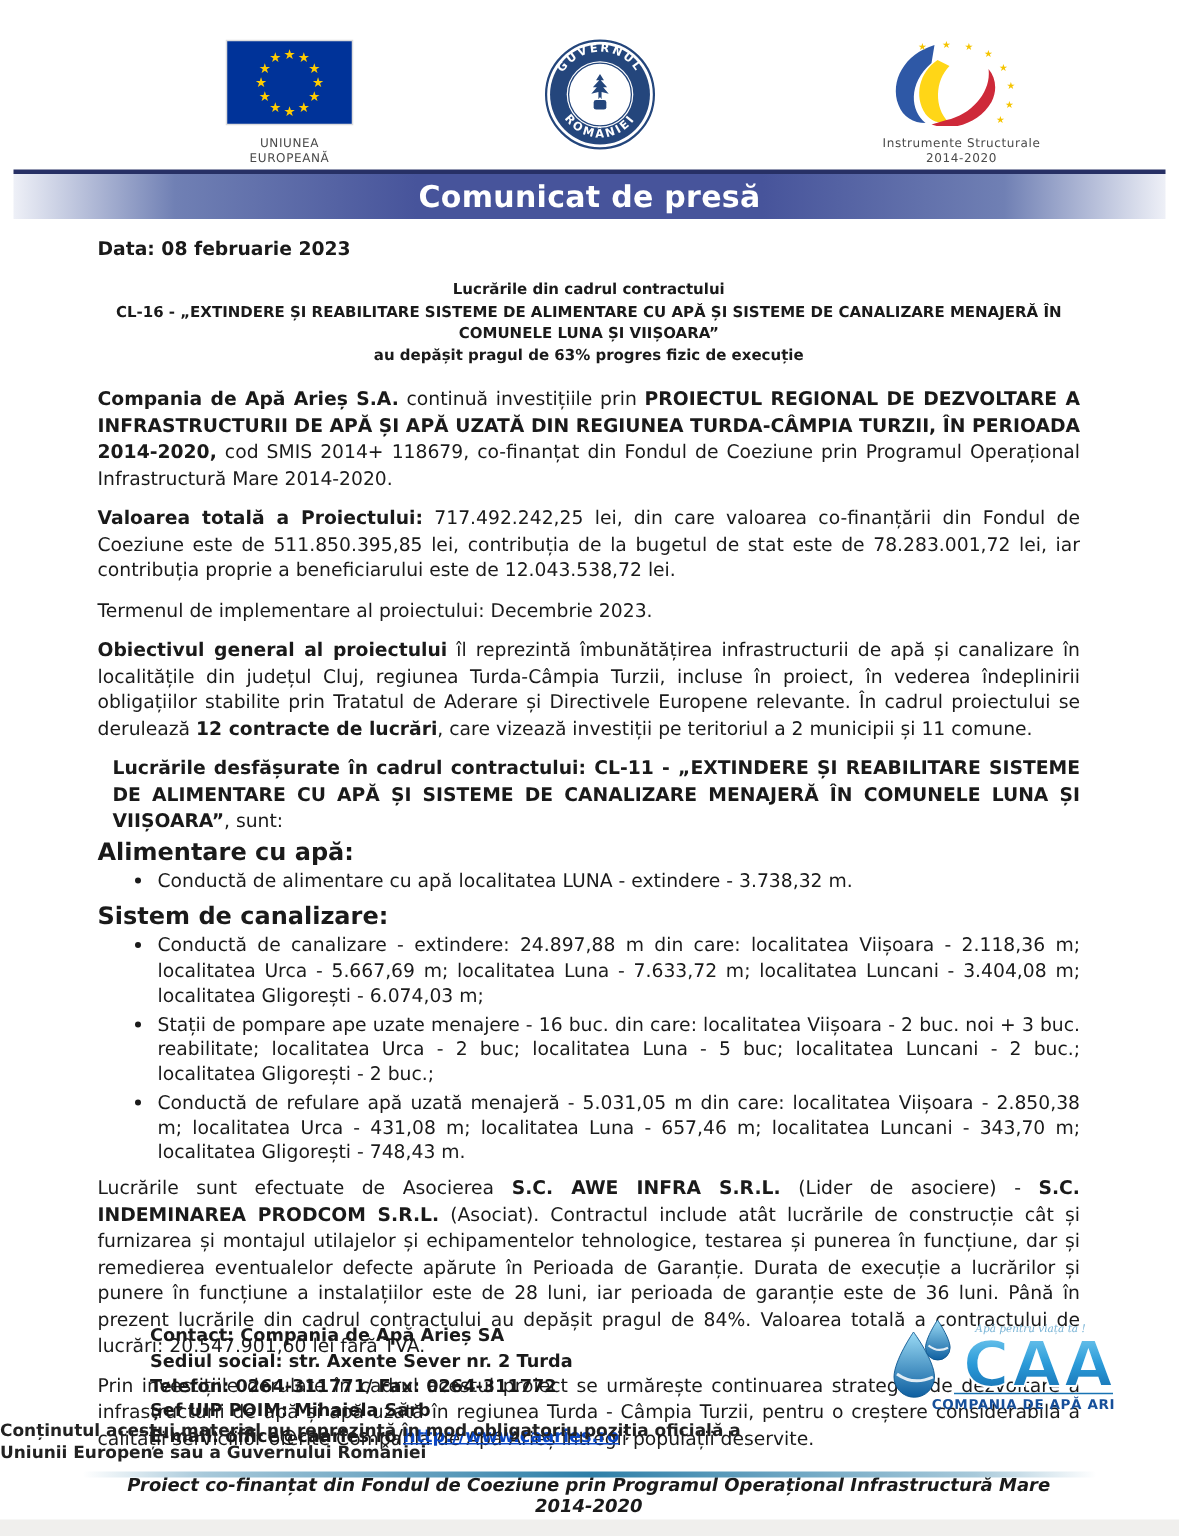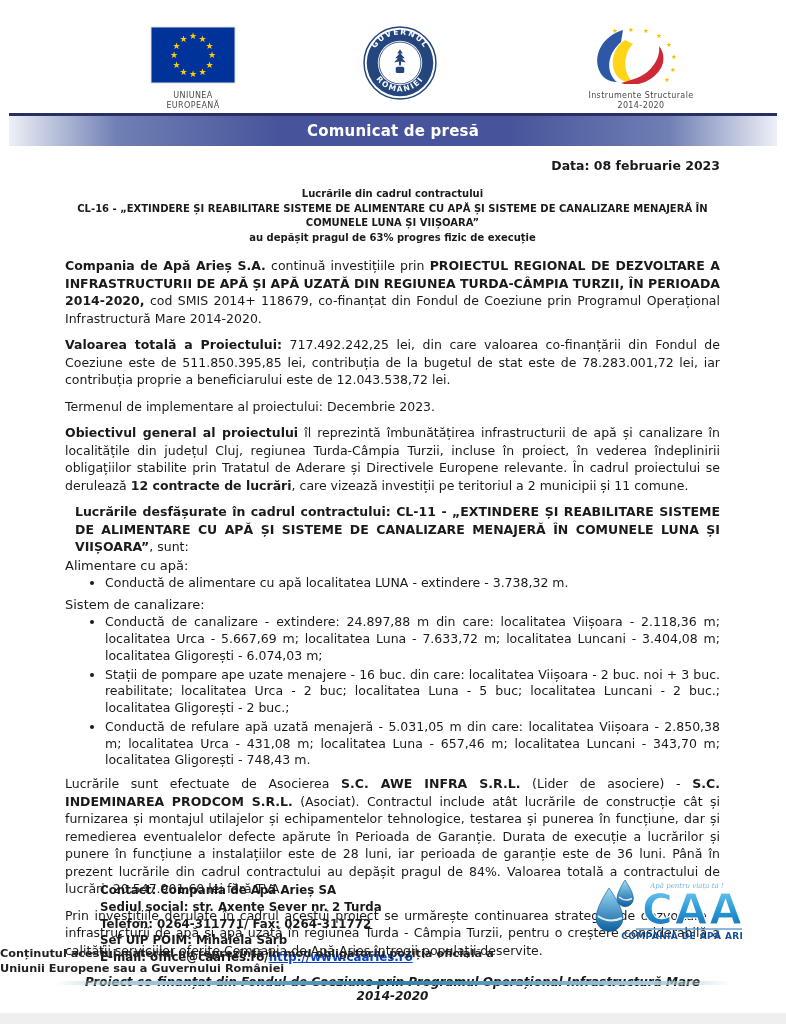--- a/index.html
+++ b/index.html
@@ -18,29 +18,29 @@
   .logo-gov{left:357px;width:86px;}
   .logo-is{left:578px;width:126px;}
   .logo-caption{font-size:8px;font-weight:normal;color:#4a4a4a;letter-spacing:.4px;margin-top:3px;line-height:1.25;}
   
   .banner{
     position:absolute;left:9px;right:9px;top:113px;height:30px;
     background:linear-gradient(90deg,#eef0f7 0%,#7080b4 14%,var(--banner-blue,#47549b) 35%,var(--banner-blue,#47549b) 65%,#7080b4 86%,#eef0f7 100%);
     border-top:3px solid #273065;
     display:flex;align-items:center;justify-content:center;
   }
-  .banner-title{color:#ffffff;font-weight:bold;font-size:15px;letter-spacing:.2px;}
+  .banner-title{color:#ffffff;font-weight:bold;font-size:20px;letter-spacing:.2px;}
   
   .main{position:absolute;left:65px;right:66px;top:150px;}
-  .date-line{text-align:right;font-weight:bold;font-size:12.5px;margin:8px 0 14px 0;}
+  .date-line{text-align:left;font-weight:bold;font-size:12.5px;margin:8px 0 14px 0;}
   .title-block{text-align:center;font-weight:bold;font-size:10px;line-height:1.45;margin-bottom:12px;}
   .title-block div{margin:0 auto;}
   p.para{font-size:12.5px;line-height:1.4;text-align:justify;margin:0 0 9px 0;}
   p.tight{margin-bottom:2px;margin-left:10px;}
-  .subhead{font-size:13px;font-weight:normal;margin:0 0 2px 0;}
+  .subhead{font-size:16px;font-weight:bold;margin:0 0 2px 0;}
   ul.bullets{margin:0 0 6px 24px;padding-left:16px;font-size:12.5px;line-height:1.34;}
   ul.bullets li{text-align:justify;margin:0 0 2px 0;}
   .cofinance{font-size:12px;font-weight:bold;font-style:italic;text-align:center;margin-top:16px;}
   b{font-weight:bold;}
   
   .contact{position:absolute;left:100px;top:882px;font-size:11.8px;font-weight:bold;line-height:1.42;}
   .contact a{color:var(--link-blue,#0b47c4);text-decoration:underline;font-weight:bold;}
   .caa-logo{position:absolute;left:592px;top:874px;}
   .disclaimer{position:absolute;left:0;right:0;top:946px;text-align:left;font-size:11.3px;font-weight:bold;line-height:1.35;color:#222;}
   .divider{

